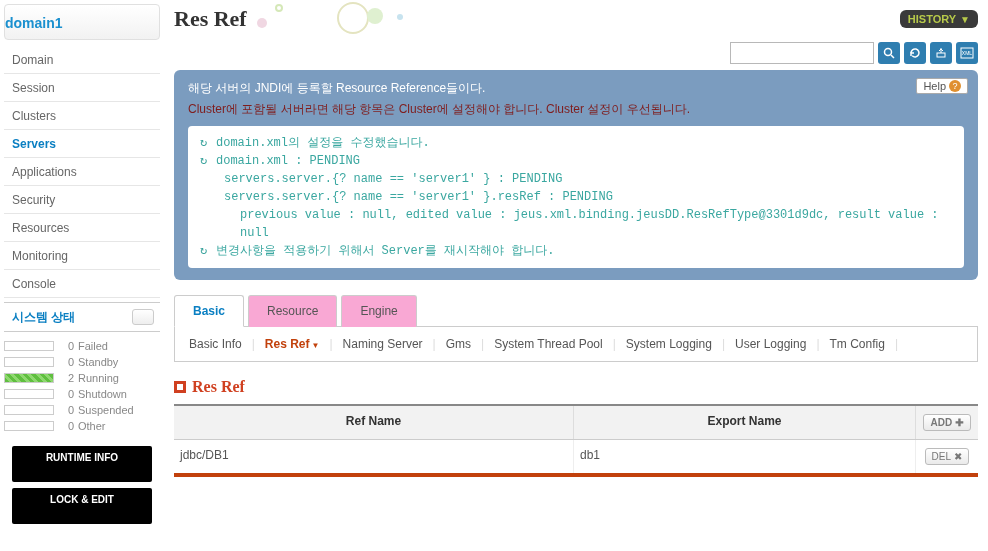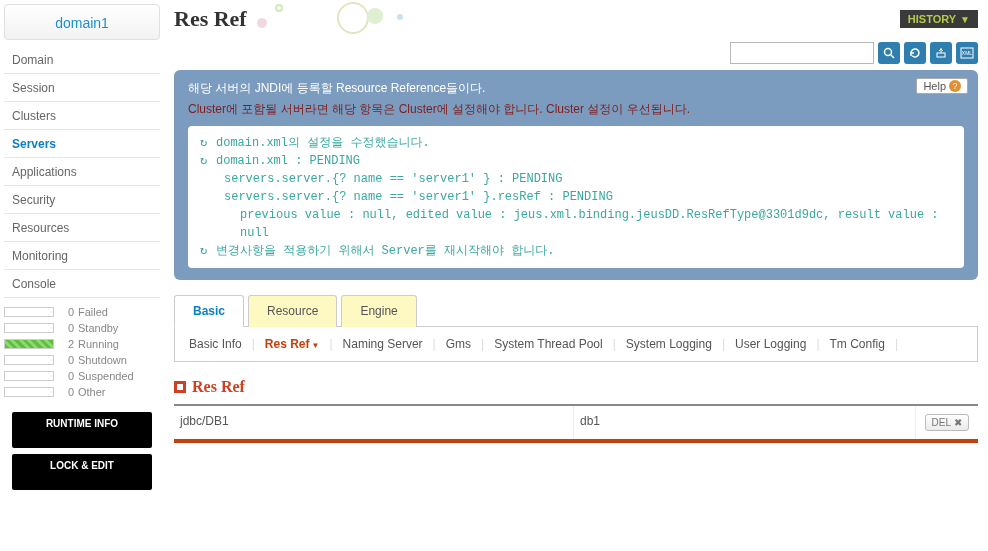--- a/index.html
+++ b/index.html
@@ -1,59 +1,59 @@
 <!DOCTYPE html>
 <html><head>
 <meta charset="utf-8">
 <style>
 * { box-sizing: border-box; margin: 0; padding: 0; }
 body { font-family: Arial, "Malgun Gothic", sans-serif; font-size: 12px; color: #444; background: #fff; width: 988px; }
 .container { display: flex; }
 .sidebar { width: 164px; flex-shrink: 0; padding: 4px; }
-.domain-title { height: 36px; line-height: 36px; text-align: center; color: #1b90cf; font-weight: normal; font-size: 14px; border: 1px solid #e0e0e0; border-radius: 4px; background: linear-gradient(#fff,#f2f2f2); margin-bottom: 6px; }
+.domain-title { height: 36px; line-height: 36px; text-align: left; color: #1b90cf; font-weight: bold; font-size: 14px; border: 1px solid #e0e0e0; border-radius: 4px; background: linear-gradient(#fff,#f2f2f2); margin-bottom: 6px; }
 .nav-item { height: 28px; line-height: 28px; padding-left: 8px; color: #666; border-bottom: 1px solid #e6e6e6; cursor: pointer; }
 .nav-item.active { color: #0a7fc2; font-weight: bold; }
 .sys-status-header { display: flex; align-items: center; height: 30px; border-top: 1px solid #ccc; border-bottom: 1px solid #ccc; margin-top: 4px; padding-left: 8px; color: #0a7fc2; font-weight: bold; }
 .sys-status-header .sync-btn { margin-left: auto; margin-right: 6px; width: 22px; height: 16px; border: 1px solid #ccc; border-radius: 3px; background: linear-gradient(#fff,#eee); cursor: pointer; }
 .st-list { padding: 6px 0; }
 .st-row { display: flex; align-items: center; height: 16px; font-size: 11px; color: #888; }
 .st-bar { width: 50px; height: 10px; border: 1px solid #ccc; margin-right: 8px; position: relative; }
 .st-bar.running { background: repeating-linear-gradient(45deg,#5fbf3f,#5fbf3f 3px,#8ed86f 3px,#8ed86f 6px); }
 .st-row .cnt { width: 12px; text-align: right; margin-right: 4px; }
 .side-btn { display: block; margin: 6px auto; width: 140px; height: 36px; line-height: 24px; background: #000; color: #fff; font-size: 10px; font-weight: bold; text-align: center; cursor: pointer; border-radius: 2px; }
 .main { flex: 1; padding: 4px 10px 0 10px; position: relative; }
 .header-row { display: flex; align-items: center; }
 .page-title { font-family: Georgia, serif; font-weight: bold; font-size: 22px; color: #333; }
 .dots { margin-left: 10px; position: relative; width: 150px; height: 30px; }
 .dots span { position: absolute; border-radius: 50%; }
 .dots .d1 { width: 10px; height: 10px; background: #f0d7e2; left: 0; top: 14px; }
 .dots .d2 { width: 8px; height: 8px; border: 2px solid #d5e8b8; left: 18px; top: 0; }
 .dots .d3 { width: 32px; height: 32px; border: 2px solid #e4e4c0; left: 80px; top: -2px; }
 .dots .d4 { width: 16px; height: 16px; background: #dff0d0; left: 110px; top: 4px; }
 .dots .d5 { width: 6px; height: 6px; background: #c7e3ef; left: 140px; top: 10px; }
-.history-btn { margin-left: auto; background: #3a3a3a; color: #b7c94a; font-weight: bold; font-size: 11px; padding: 3px 8px; border-radius: 0; display: flex; align-items: center; cursor: pointer; }
+.history-btn { margin-left: auto; background: #3a3a3a; color: #b7c94a; font-weight: bold; font-size: 11px; padding: 3px 8px; border-radius: 6px; display: flex; align-items: center; cursor: pointer; }
 .history-btn .chev { margin-left: 4px; color: #b7c94a; font-size: 10px; }
 .search-row { display: flex; justify-content: flex-end; align-items: center; margin-top: 8px; margin-bottom: 6px; gap: 4px; }
 .search-row input { width: 144px; height: 22px; border: 1px solid #b8b8b8; padding: 0 4px; }
 .tool-btn { width: 22px; height: 22px; background: #2f7eb0; border-radius: 3px; display: flex; align-items: center; justify-content: center; cursor: pointer; }
 .tool-btn svg { fill: #fff; }
 .info-box { background: #7b9cbf; border-radius: 6px; padding: 10px 14px 12px 14px; position: relative; }
 .info-box .desc { color: #fff; font-size: 12px; margin-bottom: 4px; }
 .info-box .warn { color: #7f1d1d; font-size: 12px; }
 .help-btn { position: absolute; right: 10px; top: 8px; background: #fff; border: 1px solid #aaa; border-radius: 2px; padding: 1px 6px; font-size: 11px; color: #555; display: flex; align-items: center; gap: 3px; cursor: pointer; }
 .help-btn .q { display: inline-flex; width: 12px; height: 12px; border-radius: 50%; background: #e09030; color: #fff; font-size: 9px; align-items: center; justify-content: center; }
 .log-box { background: #fff; border-radius: 4px; margin-top: 8px; padding: 8px 12px; color: #3aa7a0; font-family: "Courier New", monospace; font-size: 12px; line-height: 18px; }
 .log-line { display: flex; }
 .log-line .bullet { width: 16px; flex-shrink: 0; color: #39a39c; }
 .log-indent { padding-left: 24px; }
 .tabs-outer { margin-top: 14px; }
 .tabs { display: flex; border-bottom: 1px solid #ccc; }
 .tab { padding: 8px 18px; border: 1px solid #ccc; border-bottom: none; margin-right: 4px; border-radius: 3px 3px 0 0; cursor: pointer; color: #555; font-size: 12px; background: #fff; position: relative; top: 1px; }
 .tab.active { color: #0a7fc2; font-weight: bold; border-bottom: 1px solid #fff; }
-.tab.inactive { background: #fef9c3; }
+.tab.inactive { background: #f9a8d4; }
 .subtabs { border: 1px solid #ccc; border-top: none; background: #fff; padding: 10px 14px; display: flex; flex-wrap: wrap; align-items: center; gap: 0; font-size: 12px; }
 .subtab { color: #555; cursor: pointer; white-space: nowrap; }
 .subtab.active { color: #c2410c; font-weight: bold; }
 .subtab .dd { font-size: 8px; margin-left: 2px; }
 .sep { color: #ddd; margin: 0 10px; }
 .section-title { margin-top: 16px; display: flex; align-items: center; font-weight: bold; color: #d04020; font-family: Georgia, serif; font-size: 16px; }
 .section-title .sq { width: 12px; height: 12px; background: #d04020; margin-right: 6px; position: relative; }
 .section-title .sq::after { content: ""; position: absolute; width: 6px; height: 6px; background: #fff; left: 3px; top: 3px; }
 .tbl { margin-top: 8px; border-top: 2px solid #888; }
 .tbl-head { display: flex; background: #f2f2f2; border-bottom: 1px solid #ccc; }
@@ -78,20 +78,24 @@
       <div class="nav-item">Domain</div>
       <div class="nav-item">Session</div>
       <div class="nav-item">Clusters</div>
       <div class="nav-item active">Servers</div>
       <div class="nav-item">Applications</div>
       <div class="nav-item">Security</div>
       <div class="nav-item">Resources</div>
       <div class="nav-item">Monitoring</div>
       <div class="nav-item">Console</div>
     </div>
+    <div class="sys-status-header">
+      <span>시스템 상태</span>
+      <span class="sync-btn"></span>
+    </div>
     <div class="st-list">
       <div class="st-row">
           <span class="st-bar"></span>
           <span class="cnt">0</span>
           <span>Failed</span>
         </div>
       <div class="st-row">
           <span class="st-bar"></span>
           <span class="cnt">0</span>
           <span>Standby</span>
@@ -216,20 +220,30 @@
           <span class="sep">|</span>
       </div>
     </div>
 
     <div class="section-title">
       <span class="sq"></span>
       <span>Res Ref</span>
     </div>
 
     <div class="tbl">
+      <div class="tbl-head">
+        <div class="th c1">Ref Name</div>
+        <div class="th c2">Export Name</div>
+        <div class="th c3">
+          <div class="add-btn">
+            <span>ADD</span>
+              <span>✚</span>
+          </div>
+        </div>
+      </div>
       <div class="tbl-row">
         <div class="td c1">jdbc/DB1</div>
         <div class="td c2">db1</div>
         <div class="td c3">
           <div class="del-btn">
             <span>DEL</span>
               <span>✖</span>
           </div>
         </div>
       </div>

